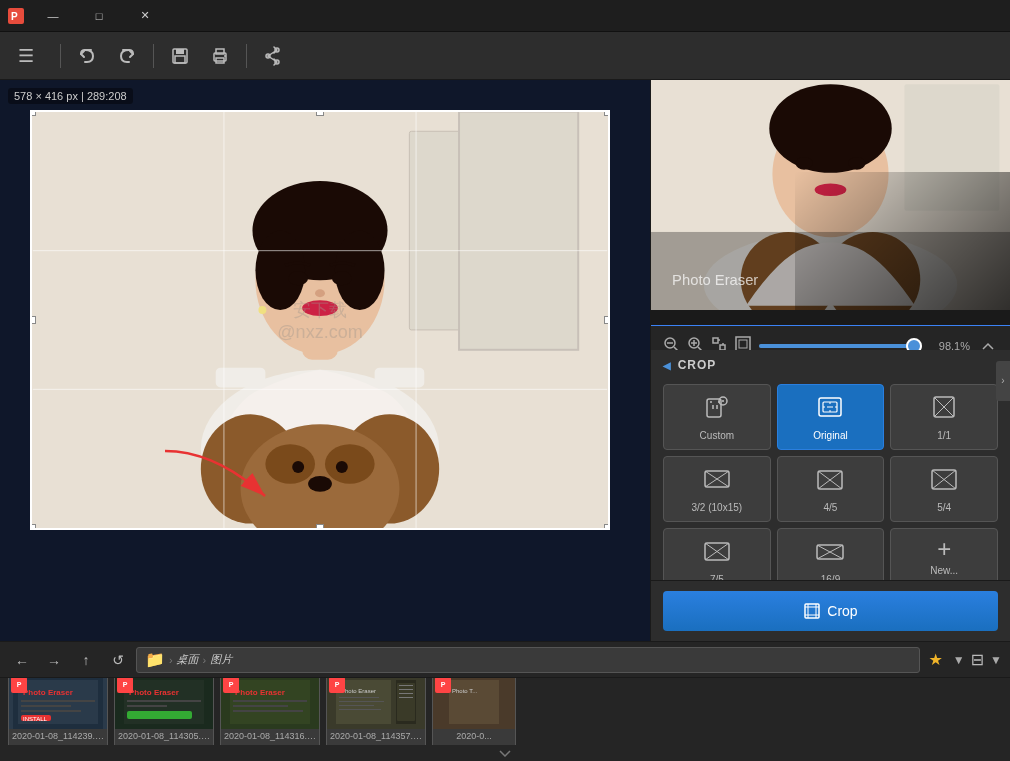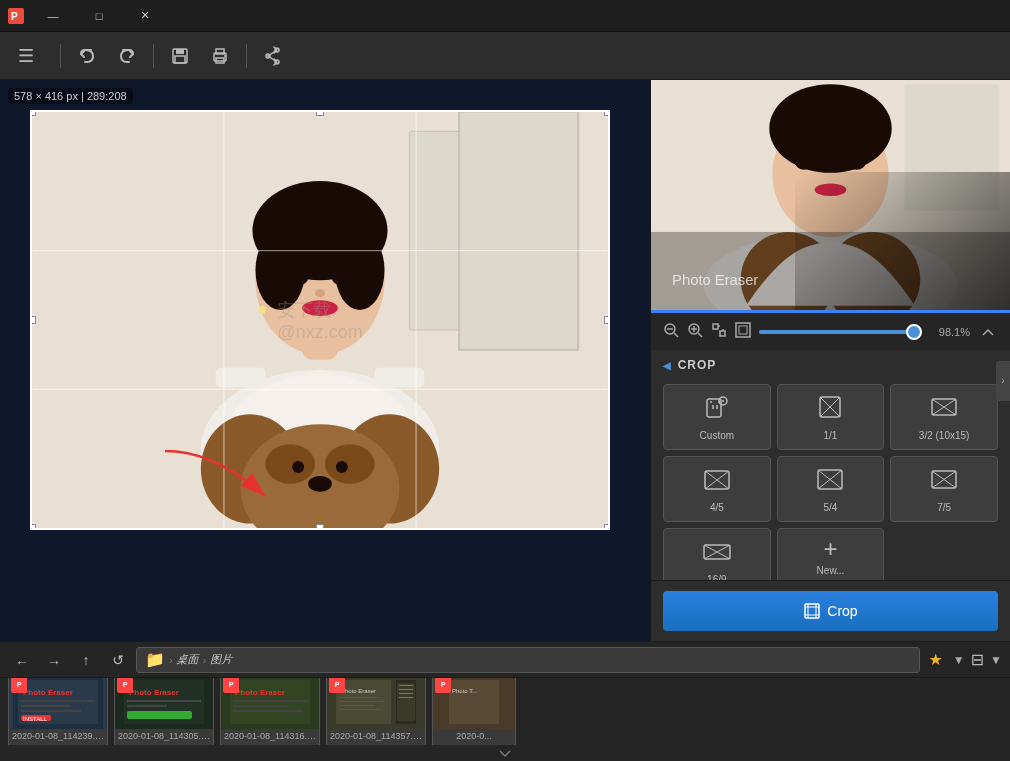--- a/index.html
+++ b/index.html
@@ -72,20 +72,21 @@
       background: linear-gradient(to bottom, #e8e0d0 0%, #c8b89a 100%);
       display: flex; align-items: center; justify-content: center;
       position: relative;
     }
     .watermark {
       position: absolute;
       top: 50%; left: 50%;
       transform: translate(-50%, -50%);
       color: rgba(200,200,200,0.3);
       font-size: 24px;
+      text-align: center;
       pointer-events: none;
       user-select: none;
     }
     .crop-handle {
       position: absolute;
       width: 8px; height: 8px;
       background: #fff;
       border: 1px solid #888;
     }
     .crop-handle.tl { top: -4px; left: -4px; cursor: nw-resize; }
@@ -119,21 +120,22 @@
       overflow: hidden;
       position: relative;
     }
     .zoom-bar {
       height: 40px;
       background: #252525;
       display: flex;
       align-items: center;
       padding: 0 12px;
       gap: 8px;
-      border-top: 3px solid #3b82f6;
+      border-top: 1px solid #3b82f6;
+      margin-top: 15px;
     }
     .zoom-icon { font-size: 14px; color: #aaa; cursor: pointer; }
     .zoom-slider-container { flex: 1; position: relative; height: 4px; background: #555; border-radius: 2px; }
     .zoom-slider-fill { height: 4px; background: #4a90d9; border-radius: 2px; width: 95%; }
     .zoom-thumb { position: absolute; right: 0; top: -6px; width: 16px; height: 16px; border-radius: 50%; background: #4a90d9; border: 2px solid #fff; cursor: pointer; }
     .zoom-value { color: #aaa; font-size: 11px; min-width: 40px; text-align: right; }
     .collapse-btn { display: flex; align-items: center; justify-content: center; color: #aaa; cursor: pointer; padding: 2px 4px; }
 
     
     .crop-section {
@@ -542,20 +544,31 @@
                 <path d="M10 12 L10 16 M14 12 L14 16" stroke="#bbb" stroke-width="1.5"></path>
                 <path d="M8 8 L8 10" stroke="#bbb" stroke-width="1.5"></path>
                 <path d="M16 8 L16 10" stroke="#bbb" stroke-width="1.5"></path>
                 <circle cx="20" cy="8" r="4" fill="none" stroke="#bbb" stroke-width="1.5"></circle>
                 <path d="M19 8 L21 8 M20 7 L20 9" stroke="#bbb" stroke-width="1.2"></path>
               </svg>
             </span>
             <span>Custom</span>
           </div>
 
+          <div class="ratio-btn active">
+            <span class="ratio-icon">
+              <svg width="28" height="28" viewBox="0 0 28 28" fill="none">
+                <rect x="3" y="5" width="22" height="18" rx="2" stroke="white" stroke-width="1.5" fill="none"></rect>
+                <rect x="7" y="9" width="14" height="10" rx="1" stroke="white" stroke-width="1.2" fill="none"></rect>
+                <line x1="7" y1="14" x2="21" y2="14" stroke="white" stroke-width="1" stroke-dasharray="2,2"></line>
+                <line x1="14" y1="9" x2="14" y2="19" stroke="white" stroke-width="1" stroke-dasharray="2,2"></line>
+              </svg>
+            </span>
+            <span>Original</span>
+          </div>
 
           <div class="ratio-btn">
             <span class="ratio-icon">
               <svg width="28" height="28" viewBox="0 0 28 28" fill="none">
                 <rect x="4" y="4" width="20" height="20" rx="2" stroke="#bbb" stroke-width="1.5" fill="none"></rect>
                 <line x1="4" y1="4" x2="24" y2="24" stroke="#bbb" stroke-width="1"></line>
                 <line x1="24" y1="4" x2="4" y2="24" stroke="#bbb" stroke-width="1"></line>
               </svg>
             </span>
             <span>1/1</span>

